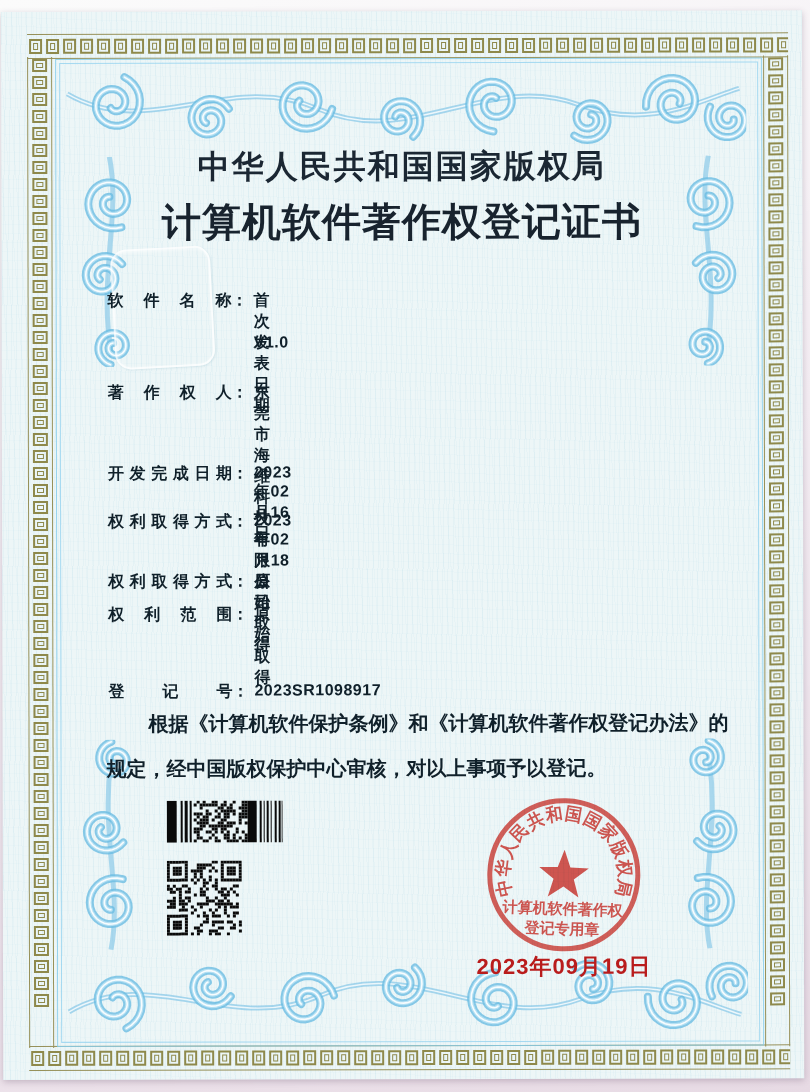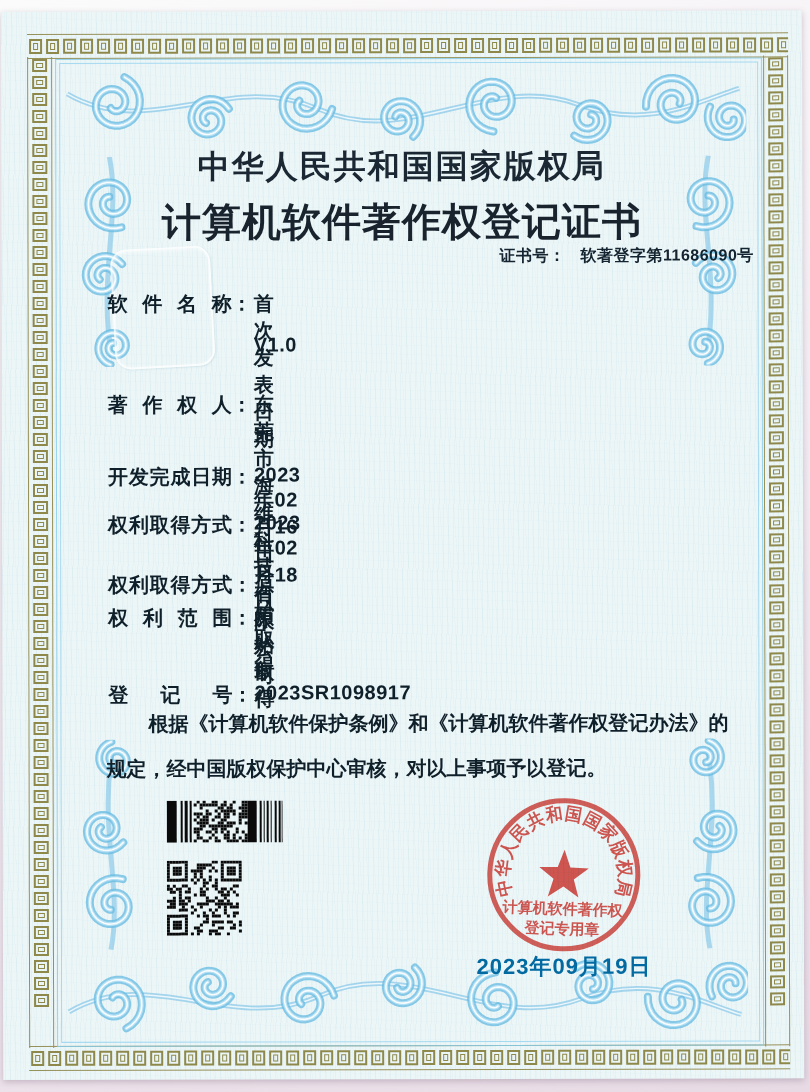--- a/index.html
+++ b/index.html
@@ -37,34 +37,34 @@
     border:2px solid rgba(255,255,255,.75);transform:rotate(-3deg);
     box-shadow:1px 1px 2px rgba(150,190,205,.28), inset 1px 1px 4px rgba(255,255,255,.65);
   }
   
   .t{position:absolute;color:#142430;white-space:nowrap;}
   #title1{left:0;top:134px;width:100%;text-align:center;font-family:"Liberation Serif",serif;
           font-weight:700;font-size:32px;letter-spacing:2px;color:#1b2733;}
   #title2{left:0;top:184px;width:100%;text-align:center;font-family:"Liberation Serif",serif;
           font-weight:700;font-size:39px;letter-spacing:1px;color:#18232e;}
   #certno{left:498px;top:235px;font-size:16px;font-weight:700;letter-spacing:.5px;}
-  .row{position:absolute;left:106px;font-size:20px;font-weight:700;color:#10202a;}
+  .row{position:absolute;left:106px;font-size:16px;font-weight:700;color:#10202a;}
   .lbl{display:inline-block;width:124px;text-align:justify;text-align-last:justify;}
   .colon{display:inline-block;}
   .val{position:absolute;left:146px;top:0;letter-spacing:.5px;}
   .val2{position:absolute;left:146px;top:27px;letter-spacing:.5px;margin-top:16px;}
   #para{position:absolute;left:104px;top:690px;width:660px;font-size:20px;font-weight:700;
         color:#10202a;line-height:45px;}
   #para .l1{text-indent:42px;}
   #barcode{position:absolute;left:164px;top:789px;}
   #qrcode{position:absolute;left:164px;top:849px;}
   #seal{position:absolute;left:481px;top:784px;width:160px;height:160px;transform:rotate(2deg);
         opacity:.92;mix-blend-mode:multiply;}
   #issuedate{left:461px;top:941px;width:200px;text-align:center;font-size:22px;font-weight:700;
-             letter-spacing:1px;color:#0369a1;}
+             letter-spacing:1px;color:#b91c1c;}
 </style>
 </head>
 <body>
 
 <div id="cert">
   <div id="texture"></div>
 
   <div class="mstrip h" style="left:26px;top:22px;right:14px;">
       <div class="mu"></div>
       <div class="mu"></div>
@@ -383,28 +383,24 @@
       <path d="M50.8,208.0 L47.6,206.6 L44.7,204.6 L42.4,202.2 L40.5,199.4 L39.3,196.4 L38.7,193.2 L38.7,190.0 L39.3,187.0 L40.4,184.2 L42.1,181.7 L44.1,179.6 L46.5,178.0 L49.0,176.9 L51.7,176.3 L54.4,176.2 L57.0,176.7 L59.4,177.6 L61.5,178.9 L63.3,180.6 L64.7,182.5 L65.6,184.6 L66.1,186.8 L66.2,189.0 L65.9,191.2 L65.2,193.1 L64.1,194.9 L62.8,196.3 L61.2,197.4 L59.6,198.2 L57.8,198.6 L56.1,198.7 L54.4,198.4 L52.9,197.9 L51.6,197.0 L50.5,196.0 L49.7,194.9 L49.1,193.6 L48.9,192.3 L48.8,191.0 L49.1,189.9 L49.5,188.8 L50.1,187.9 L50.9,187.2 L51.7,186.7 L52.6,186.4 L53.4,186.3" fill="none" stroke="#6bbde2" stroke-width="8" stroke-linecap="round" opacity="0.8"></path>
       <path d="M50.8,208.0 L47.6,206.6 L44.7,204.6 L42.4,202.2 L40.5,199.4 L39.3,196.4 L38.7,193.2 L38.7,190.0 L39.3,187.0 L40.4,184.2 L42.1,181.7 L44.1,179.6 L46.5,178.0 L49.0,176.9 L51.7,176.3 L54.4,176.2 L57.0,176.7 L59.4,177.6 L61.5,178.9 L63.3,180.6 L64.7,182.5 L65.6,184.6 L66.1,186.8 L66.2,189.0 L65.9,191.2 L65.2,193.1 L64.1,194.9 L62.8,196.3 L61.2,197.4 L59.6,198.2 L57.8,198.6 L56.1,198.7 L54.4,198.4 L52.9,197.9 L51.6,197.0 L50.5,196.0 L49.7,194.9 L49.1,193.6 L48.9,192.3 L48.8,191.0 L49.1,189.9 L49.5,188.8 L50.1,187.9 L50.9,187.2 L51.7,186.7 L52.6,186.4 L53.4,186.3" fill="none" stroke="#b9e2f4" stroke-width="4" stroke-linecap="round" opacity="0.9"></path>
       <path d="M50.8,208.0 L47.6,206.6 L44.7,204.6 L42.4,202.2 L40.5,199.4 L39.3,196.4 L38.7,193.2 L38.7,190.0 L39.3,187.0 L40.4,184.2 L42.1,181.7 L44.1,179.6 L46.5,178.0 L49.0,176.9 L51.7,176.3 L54.4,176.2 L57.0,176.7 L59.4,177.6 L61.5,178.9 L63.3,180.6 L64.7,182.5 L65.6,184.6 L66.1,186.8 L66.2,189.0 L65.9,191.2 L65.2,193.1 L64.1,194.9 L62.8,196.3 L61.2,197.4 L59.6,198.2 L57.8,198.6 L56.1,198.7 L54.4,198.4 L52.9,197.9 L51.6,197.0 L50.5,196.0 L49.7,194.9 L49.1,193.6 L48.9,192.3 L48.8,191.0 L49.1,189.9 L49.5,188.8 L50.1,187.9 L50.9,187.2 L51.7,186.7 L52.6,186.4 L53.4,186.3" fill="none" stroke="#ffffff" stroke-width="1.6" stroke-linecap="round" opacity="0.9"></path>
     </svg>
 
   <div id="watermark"></div>
 
   <div class="t" id="title1">中华人民共和国国家版权局</div>
   <div class="t" id="title2">计算机软件著作权登记证书</div>
 
-  <div class="t" id="certno">
-    <span>证书号：</span>
-    <span style="margin-left:10px;">软著登字第11686090号</span>
-  </div>
 
   <div id="rows">
       <div class="row" style="top: 279px;"><span class="lbl">软件名称</span><span class="colon">：</span><span class="val">首次发表日期</span><span class="val2">V1.0</span></div>
-      <div class="row" style="top: 380px;"><span class="lbl">著作权人</span><span class="colon">：</span><span class="val">东莞市海维科技有限公司</span></div>
+      <div class="row" style="top: 371px;"><span class="lbl">著作权人</span><span class="colon">：</span><span class="val">东莞市海维科技有限公司</span></div>
       <div class="row" style="top: 452px;"><span class="lbl">开发完成日期</span><span class="colon">：</span><span class="val">2023年02月16日</span></div>
       <div class="row" style="top: 500px;"><span class="lbl">权利取得方式</span><span class="colon">：</span><span class="val">2023年02月18日</span></div>
       <div class="row" style="top: 560px;"><span class="lbl">权利取得方式</span><span class="colon">：</span><span class="val">原始取得</span></div>
       <div class="row" style="top: 593px;"><span class="lbl">权利范围</span><span class="colon">：</span><span class="val">原始取得</span></div>
       <div class="row" style="top: 670px;"><span class="lbl">登记号</span><span class="colon">：</span><span class="val">2023SR1098917</span></div>
     </div>
 
   <div id="para">
     <div class="l1">根据《计算机软件保护条例》和《计算机软件著作权登记办法》的</div>
     <div class="l2">规定，经中国版权保护中心审核，对以上事项予以登记。</div>

